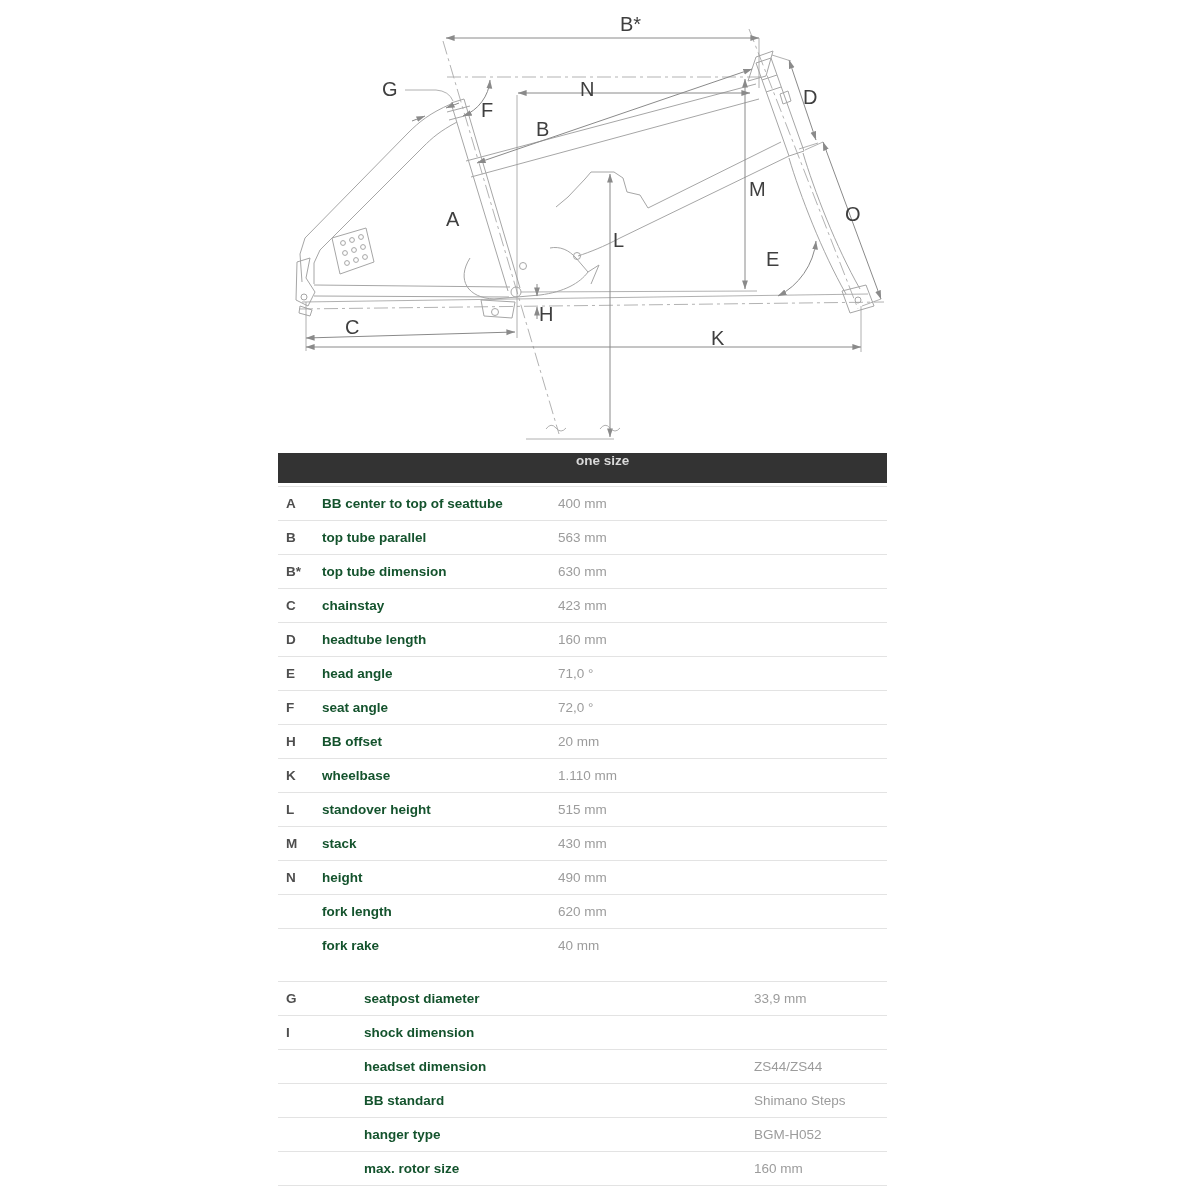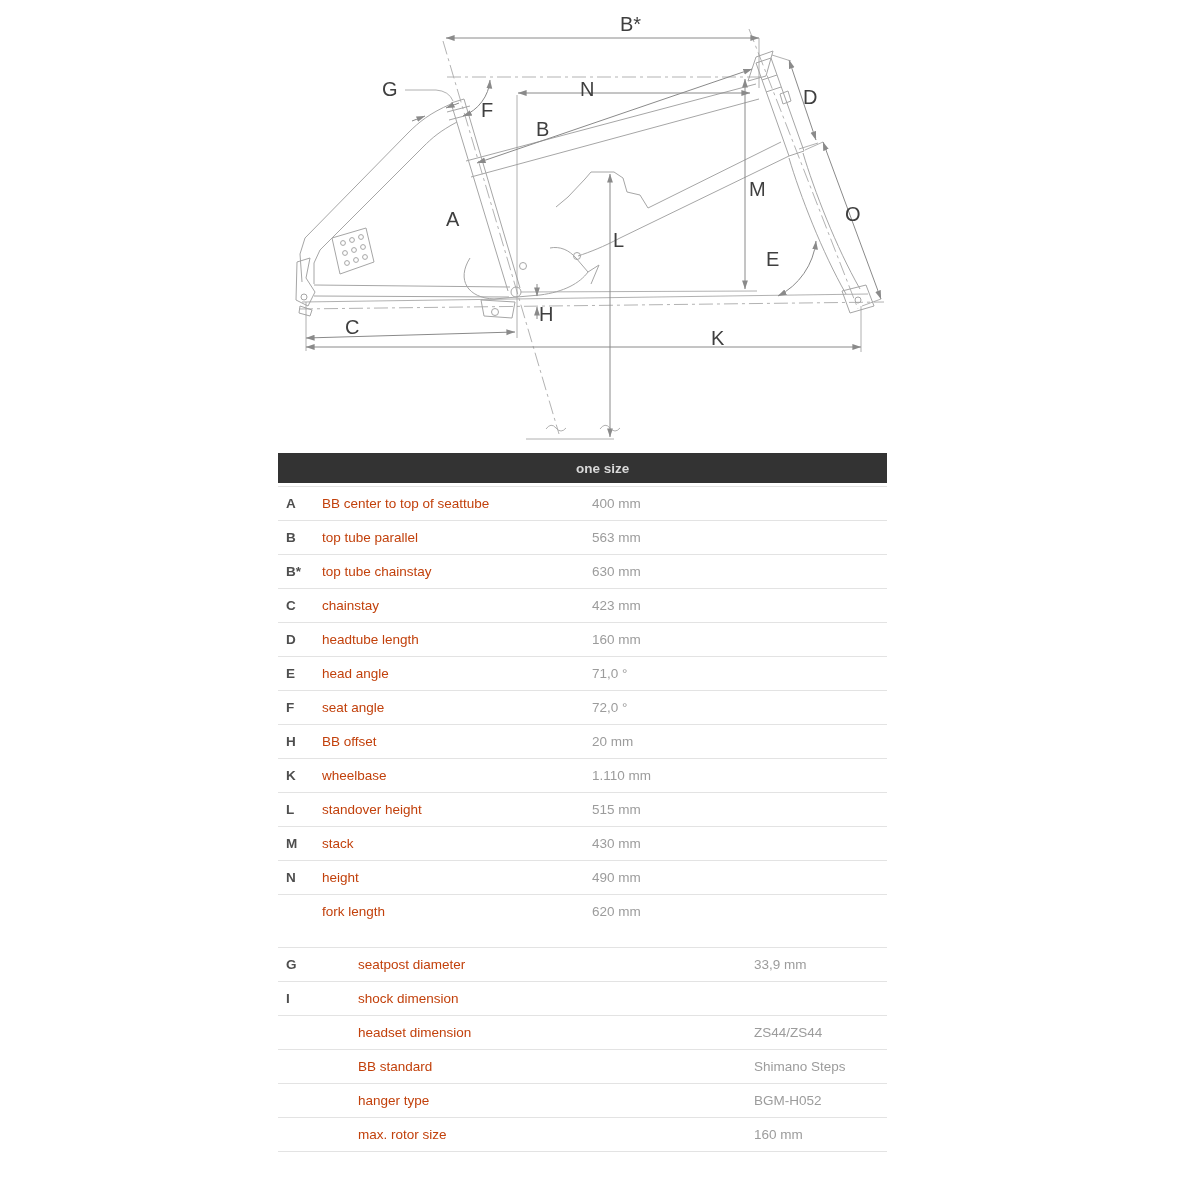--- a/index.html
+++ b/index.html
@@ -6,31 +6,31 @@
   body{width:1188px;height:1188px;position:relative;font-family:"Liberation Sans",sans-serif;overflow:hidden;}
   .diagram{position:absolute;top:0;left:0;}
   .dlabel{font-family:"Liberation Sans",sans-serif;font-size:20px;fill:#3f3f3f;}
   .frame{stroke:#a6a6a6;fill:none;stroke-width:1;}
   .frame .hole{stroke:#a6a6a6;fill:none;}
   .dims{stroke:#8a8a8a;fill:none;stroke-width:1;}
   .axes{stroke:#b3b3b3;fill:none;stroke-width:1;stroke-dasharray:14 4 3 4;}
   .thin{stroke:#9d9d9d;fill:none;stroke-width:0.8;}
 
   .tables{position:absolute;left:278px;top:453px;width:609px;}
-  .thead{height:30px;background:#333333;display:flex;align-items:center;}
+  .thead{height:30px;background:#333333;display:flex;}
   .thead span{margin-left:298px;color:#d9d9d9;font-weight:bold;font-size:13.5px;}
   .geo{margin-top:3px;border-top:1px solid #e3e3e3;}
   .spec{margin-top:19px;border-top:1px solid #e3e3e3;}
   .row{position:relative;height:33px;border-bottom:1px solid #e3e3e3;}
   .geo .row:last-child{border-bottom:none;}
   .cell{position:absolute;top:0;line-height:33px;font-size:13.5px;white-space:nowrap;}
   .letter{left:8px;font-weight:bold;color:#4e4e4e;}
-  .label{left:44px;font-weight:normal;color:#c2410c;}
-  .value{left:314px;color:#9c9c9c;}
-  .spec .label{left:80px;}
+  .label{left:44px;font-weight:bold;color:#14532d;}
+  .value{left:280px;color:#9c9c9c;}
+  .spec .label{left:86px;}
   .spec .value{left:467px;margin-left:9px;}
 </style>
 </head>
 <body>
 
 <svg class="diagram" width="1188" height="452" viewBox="0 0 1188 452" xmlns="http://www.w3.org/2000/svg">
   <defs>
     <marker id="ae" orient="auto" markerWidth="10" markerHeight="8" refX="8.6" refY="3.5">
       <path d="M0,0.6 L8.8,3.5 L0,6.4 z" fill="#8a8a8a"></path>
     </marker>
@@ -172,21 +172,21 @@
   </div>
 
   <div class="row">
     <span class="cell letter">B</span>
     <span class="cell label">top tube parallel</span>
     <span class="cell value">563 mm</span>
   </div>
 
   <div class="row">
     <span class="cell letter">B*</span>
-    <span class="cell label">top tube chainstay</span>
+    <span class="cell label">top tube dimension</span>
     <span class="cell value">630 mm</span>
   </div>
 
   <div class="row">
     <span class="cell letter">C</span>
     <span class="cell label">chainstay</span>
     <span class="cell value">423 mm</span>
   </div>
 
   <div class="row">
@@ -236,20 +236,25 @@
     <span class="cell label">height</span>
     <span class="cell value">490 mm</span>
   </div>
 
   <div class="row">
     <span class="cell letter"></span>
     <span class="cell label">fork length</span>
     <span class="cell value">620 mm</span>
   </div>
 
+  <div class="row">
+    <span class="cell letter"></span>
+    <span class="cell label">fork rake</span>
+    <span class="cell value">40 mm</span>
+  </div>
 </div>
   <div class="spec">
   <div class="row">
     <span class="cell letter">G</span>
     <span class="cell label">seatpost diameter</span>
     <span class="cell value">33,9 mm</span>
   </div>
 
   <div class="row">
     <span class="cell letter">I</span>

